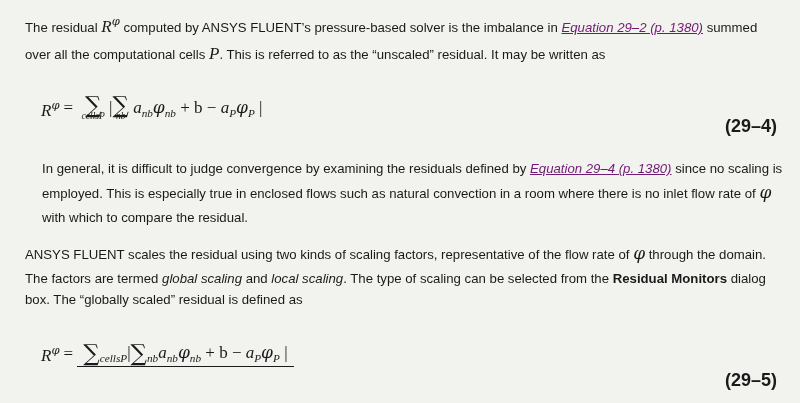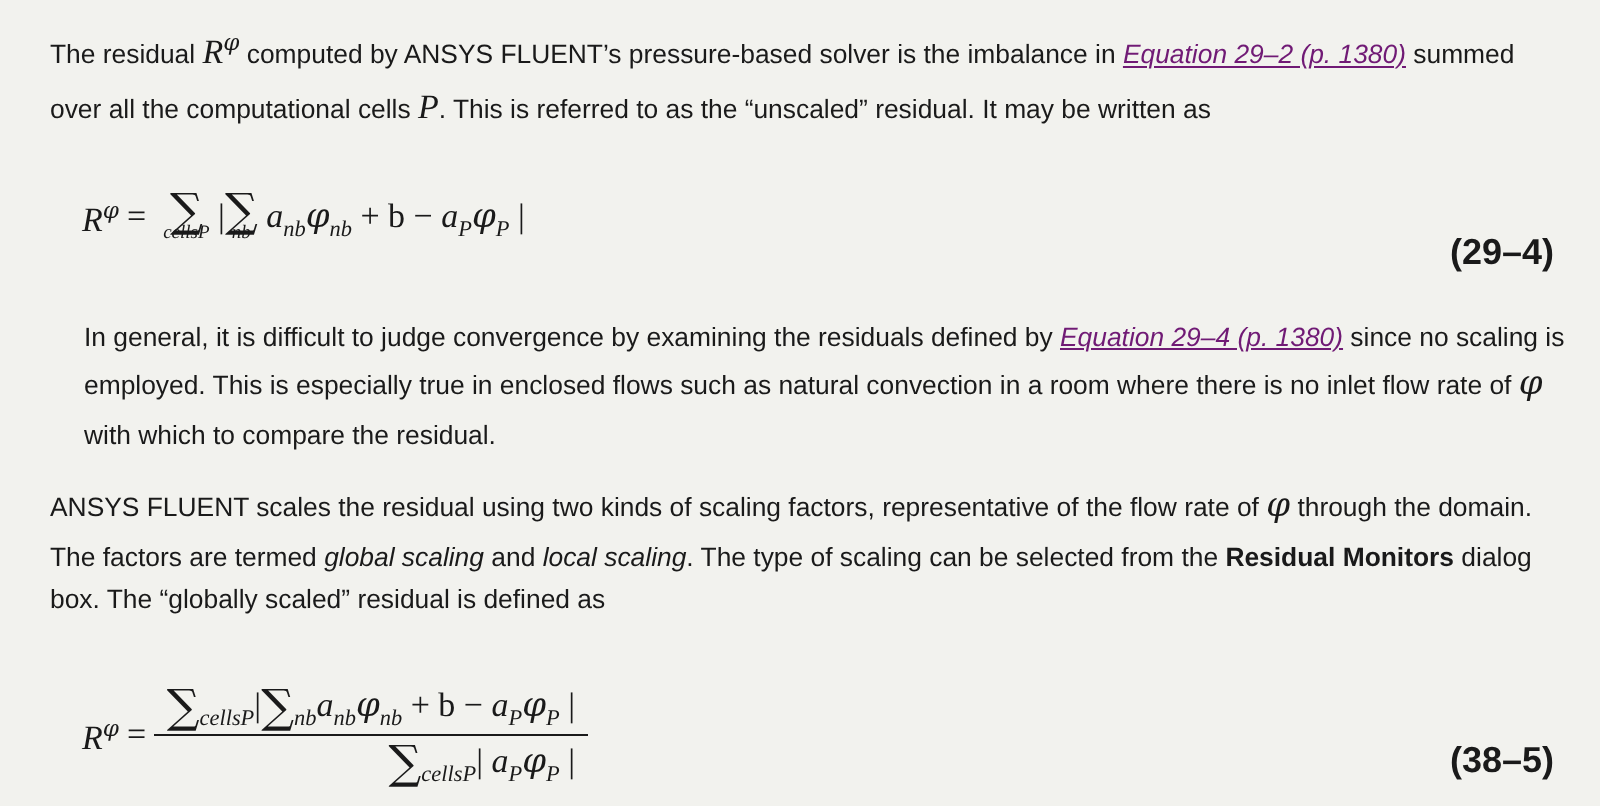--- a/index.html
+++ b/index.html
@@ -133,19 +133,18 @@
 
   <p class="para p2"><span>In general, it is difficult to judge convergence by examining the residuals defined by </span><a class="link" href="#">Equation 29–4 (p. 1380)</a><span> since no scaling is employed. This is especially true in enclosed flows such as natural convection in a room where there is no inlet flow rate of </span><span class="math phi">φ</span><span> with which to compare the residual.</span></p>
 
   <p class="para p3"><span>ANSYS FLUENT scales the residual using two kinds of scaling factors, representative of the flow rate of </span><span class="math phi">φ</span><span> through the domain. The factors are termed </span><span class="italic">global scaling</span><span> and </span><span class="italic">local scaling</span><span>. The type of scaling can be selected from the </span><span class="bold">Residual Monitors</span><span> dialog box. The “globally scaled” residual is defined as</span></p>
 
   <div class="mathrow eq2">
     <span class="math">
       <span class="lhs"><span class="mi">R</span><span class="sup phi">φ</span></span><span>=</span>
       <span class="frac">
         <span class="num"><span class="bigsum">∑</span><span class="sub">cellsP</span><span class="bars">|</span><span class="bigsum">∑</span><span class="sub">nb</span><span class="mi">a</span><span class="sub">nb</span><span class="phi">φ</span><span class="sub">nb</span>&nbsp;<span>+ b −</span>&nbsp;<span class="mi">a</span><span class="sub">P</span><span class="phi">φ</span><span class="sub">P</span>&nbsp;<span class="bars">|</span></span>
-        <span class="den"><span class="bigsum">∑</span><span class="sub">cellsP</span><span class="bars">|</span>&nbsp;<span class="mi">a</span><span class="sub">P</span><span class="phi">φ</span><span class="sub">P</span>&nbsp;<span class="bars">|</span></span>
       </span>
     </span>
-    <span class="eqnum">(38–5)</span>
+    <span class="eqnum">(29–5)</span>
   </div>
 
 </div>
 
 </body></html>

